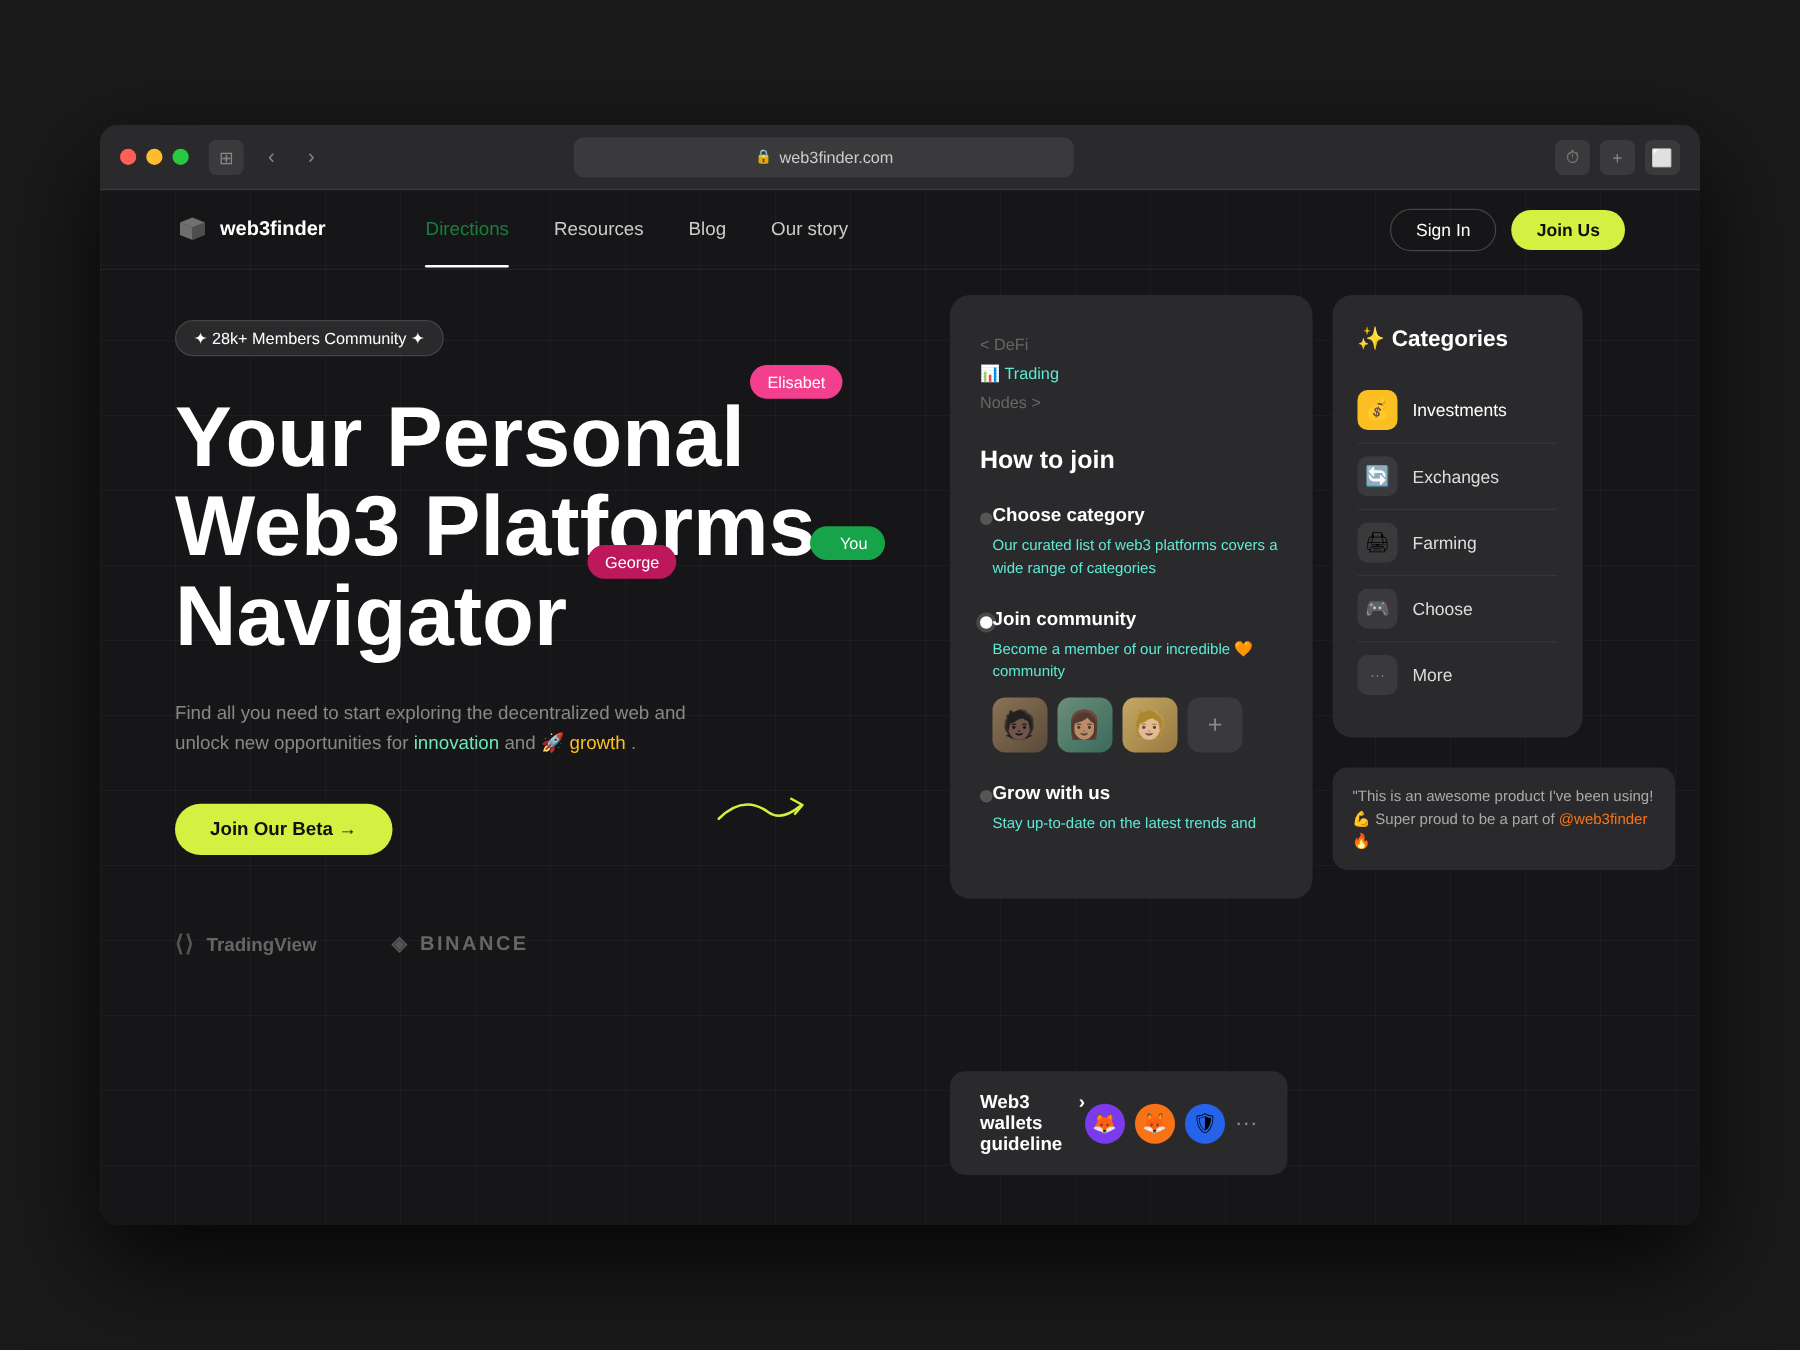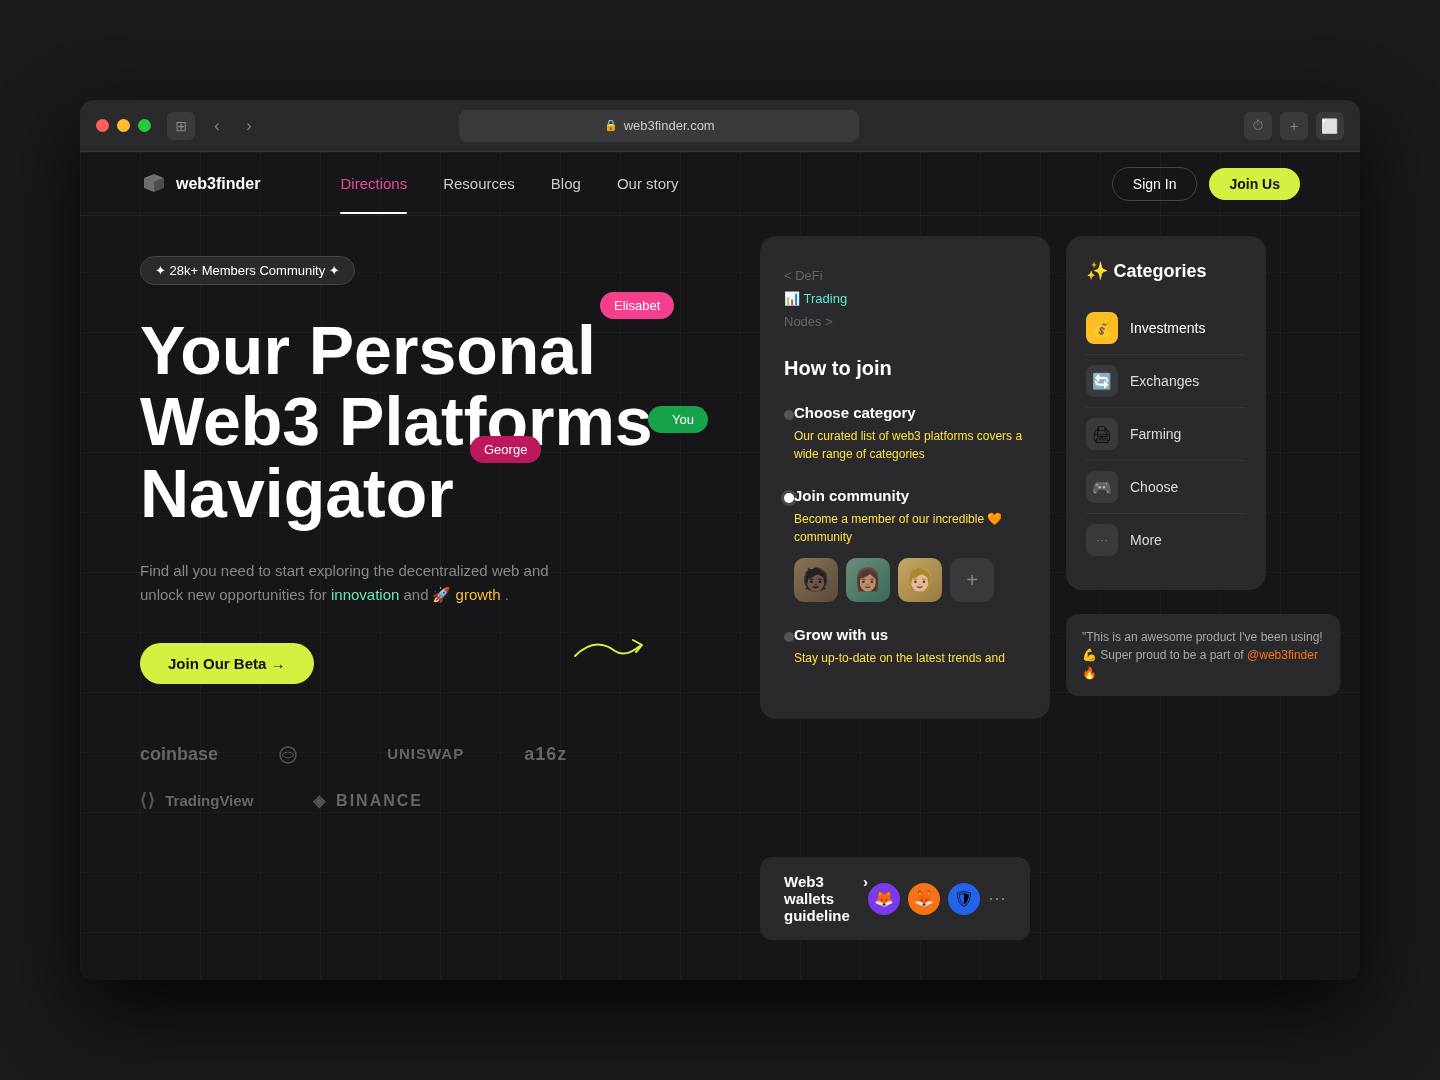--- a/index.html
+++ b/index.html
@@ -139,21 +139,21 @@
       gap: 36px;
       margin-left: 80px;
     }
     .nav-link {
       color: #ccc;
       font-size: 15px;
       text-decoration: none;
       position: relative;
     }
     .nav-link.active {
-      color: #ec4899;
+      color: #15803d;
     }
     .nav-link.active::after {
       content: '';
       position: absolute;
       bottom: -22px;
       left: 0;
       right: 0;
       height: 2px;
       background: #fff;
       border-radius: 1px;
@@ -313,21 +313,21 @@
       top: 76px;
       left: 520px;
     }
     .badge-george {
       background: #be185d;
       top: 220px;
       left: 390px;
     }
     .badge-you {
       background: #16a34a;
-      top: 190px;
+      top: 205px;
       left: 568px;
       padding-left: 24px;
     }
 
     
     .arrow-decoration {
       position: absolute;
       bottom: 310px;
       left: 490px;
       z-index: 2;
@@ -395,21 +395,21 @@
     }
     .step-content {}
     .step-title {
       font-size: 15px;
       font-weight: 600;
       color: #fff;
       margin-bottom: 6px;
     }
     .step-desc {
       font-size: 12px;
-      color: #fde047;
+      color: #5eead4;
       line-height: 1.5;
     }
 
     .avatars-row {
       display: flex;
       gap: 8px;
       align-items: center;
       margin-top: 12px;
     }
     .avatar {
@@ -641,31 +641,20 @@
           <span class="highlight-green">innovation</span>
           <span> and </span>
           <span class="highlight-yellow">🚀 growth</span>
           <span>.</span>
         </p>
 
         <button class="btn-beta">Join Our Beta →</button>
 
         <div class="logos-section">
           <div class="logos-row">
-            <div class="logo-item coinbase">coinbase</div>
-            <div class="logo-item uniswap">
-              <svg width="100" height="20" viewBox="0 0 100 20" style="vertical-align:middle">
-                <circle cx="10" cy="10" r="8" fill="none" stroke="#555" stroke-width="1.5"></circle>
-                <path d="M4 10 Q10 4 16 10 Q10 16 4 10" fill="none" stroke="#555" stroke-width="1"></path>
-              </svg>
-              <span style="color:#666; font-size:15px; margin-left:4px; font-weight:600; letter-spacing:1px;">UNISWAP</span>
-            </div>
-            <div class="logo-item a16z">a16z</div>
-          </div>
-          <div class="logos-row">
             <div class="logo-item tradingview">
               <span style="color:#555; font-size:18px; margin-right:4px;">⟨⟩</span>
               <span style="color:#666; font-weight:700; font-size:15px; letter-spacing:0;">TradingView</span>
             </div>
             <div class="logo-item binance">
               <span style="color:#555; font-size:16px; margin-right:4px;">◈</span>
               <span style="color:#666; font-weight:600; letter-spacing:2px;">BINANCE</span>
             </div>
           </div>
         </div>

